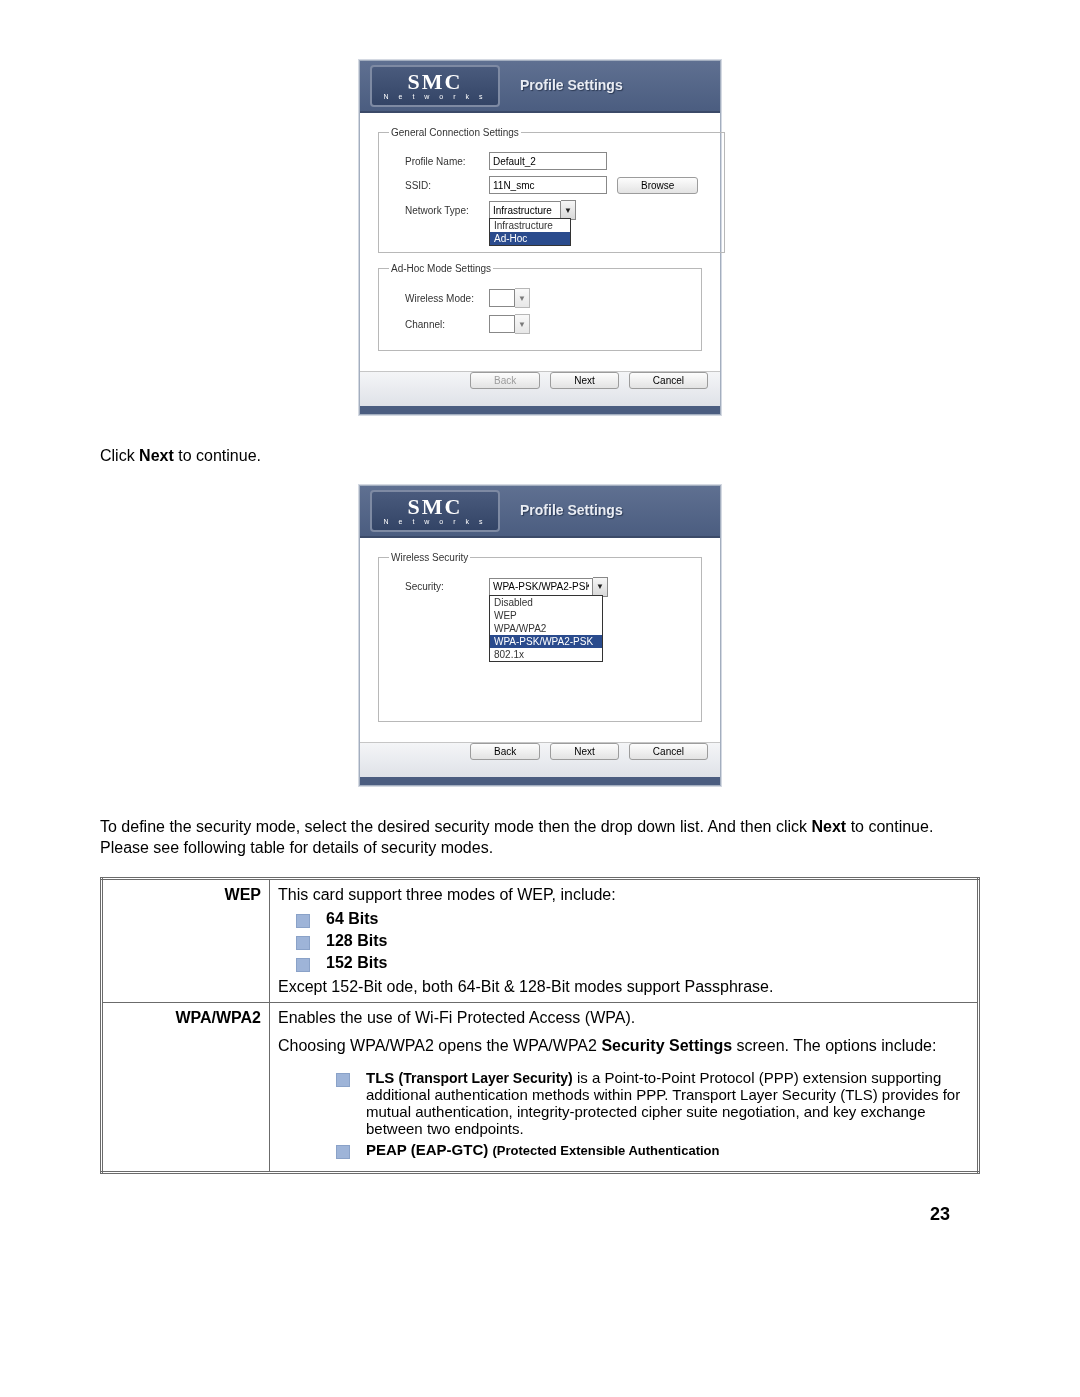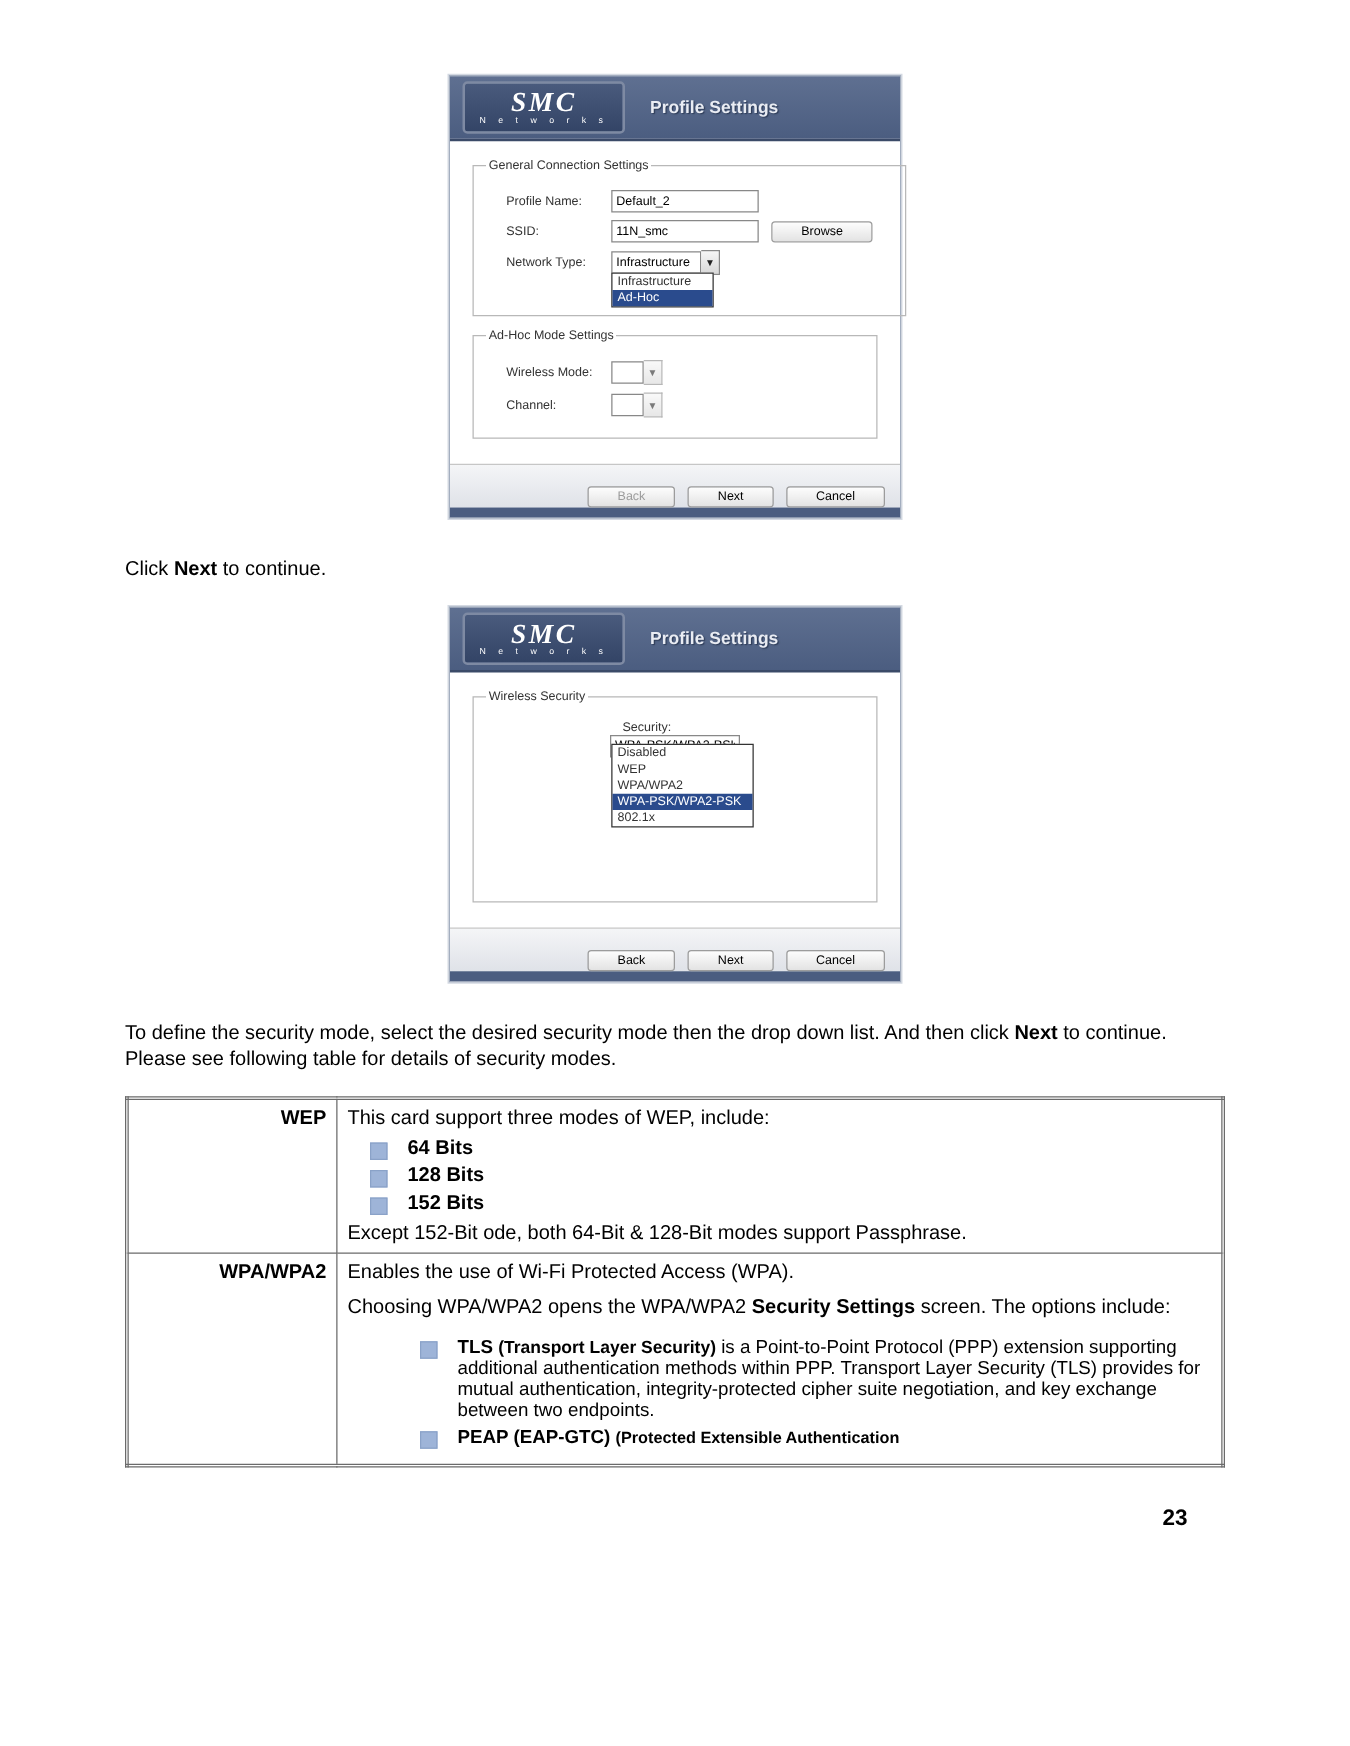--- a/index.html
+++ b/index.html
@@ -39,21 +39,20 @@
     color: #fff;
     text-align: center;
     box-sizing: border-box;
   }
   .logo-main {
     font-family: Georgia, 'Times New Roman', serif;
     font-weight: bold;
     font-size: 22px;
     letter-spacing: 2px;
     margin-top: 2px;
-    font-style: italic;
   }
   .logo-sub {
     font-size: 7px;
     letter-spacing: 4px;
     margin-top: -2px;
   }
   .header-title {
     position: absolute;
     left: 160px;
     top: 16px;
@@ -135,21 +134,21 @@
   }
   .mini-btn.disabled {
     color: #9c9c9c;
   }
   .dialog-footer {
     height: 34px;
     border-top: 1px solid #c6c6c6;
     background: linear-gradient(#f4f5f7, #dfe2e8);
     display: flex;
     justify-content: flex-end;
-    align-items: flex-end;
+    align-items: flex-start;
     padding-right: 12px;
     gap: 10px;
   }
   .dialog-bottom-strip {
     height: 8px;
     background: #4b5d80;
   }
   .body-text {
     font-size: 16px;
     color: #000;
@@ -269,21 +268,21 @@
     <div class="dialog-header">
       <div class="logo-box">
         <div class="logo-main">SMC</div>
         <div class="logo-sub">N e t w o r k s</div>
       </div>
       <div class="header-title">Profile Settings</div>
     </div>
     <div class="dialog-body" style="min-height:160px;">
       <fieldset class="group" style="min-height:150px;">
         <legend>Wireless Security</legend>
-        <div class="form-row" style="margin-bottom:56px;flex-direction:column;">
+        <div class="form-row" style="margin-bottom:56px;">
           <div class="form-label">Security:</div>
           <input class="form-input" style="width: 96px;" value="WPA-PSK/WPA2-PSK">
             <span class="dd-toggle">▼</span>
           <div class="dd-list" style="width:112px">
             <div class="dd-item">Disabled</div>
             <div class="dd-item">WEP</div>
             <div class="dd-item">WPA/WPA2</div>
             <div class="dd-item sel">WPA-PSK/WPA2-PSK</div>
             <div class="dd-item">802.1x</div>
           </div>

